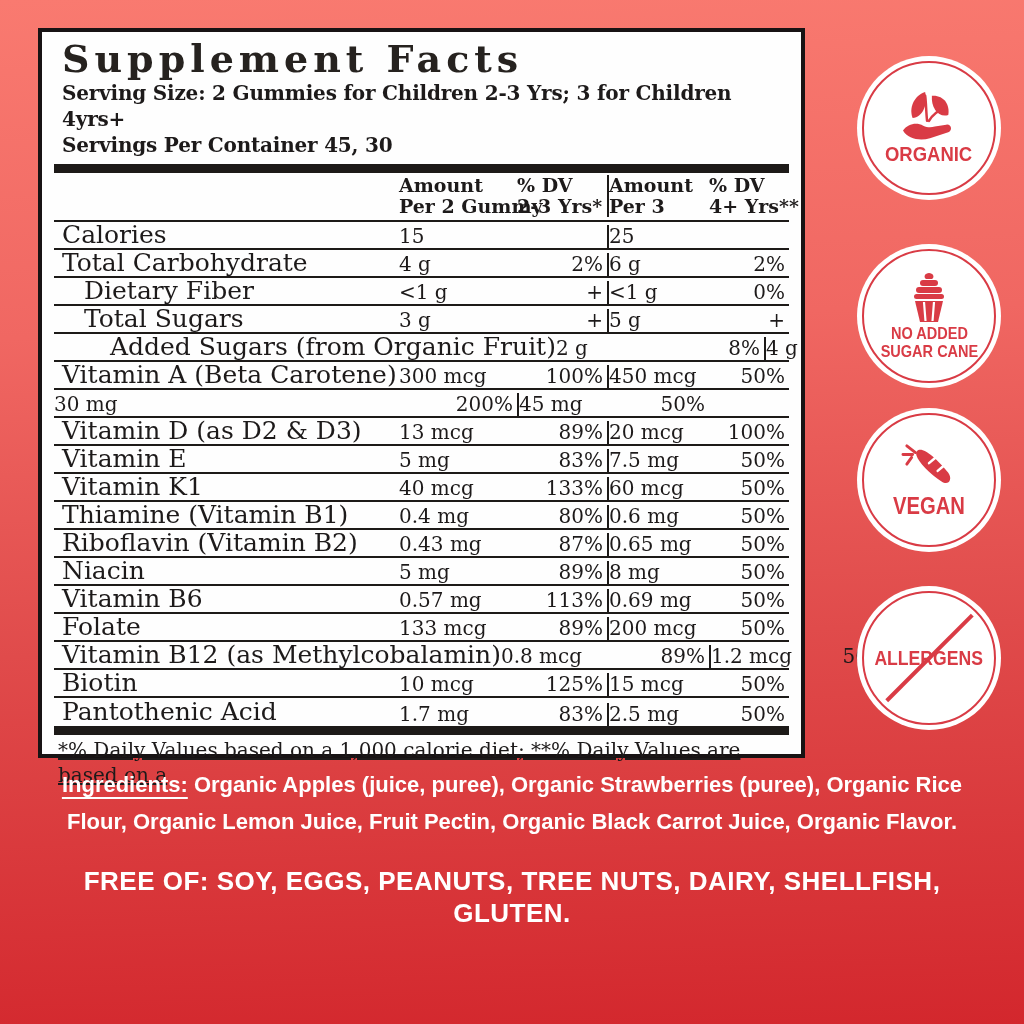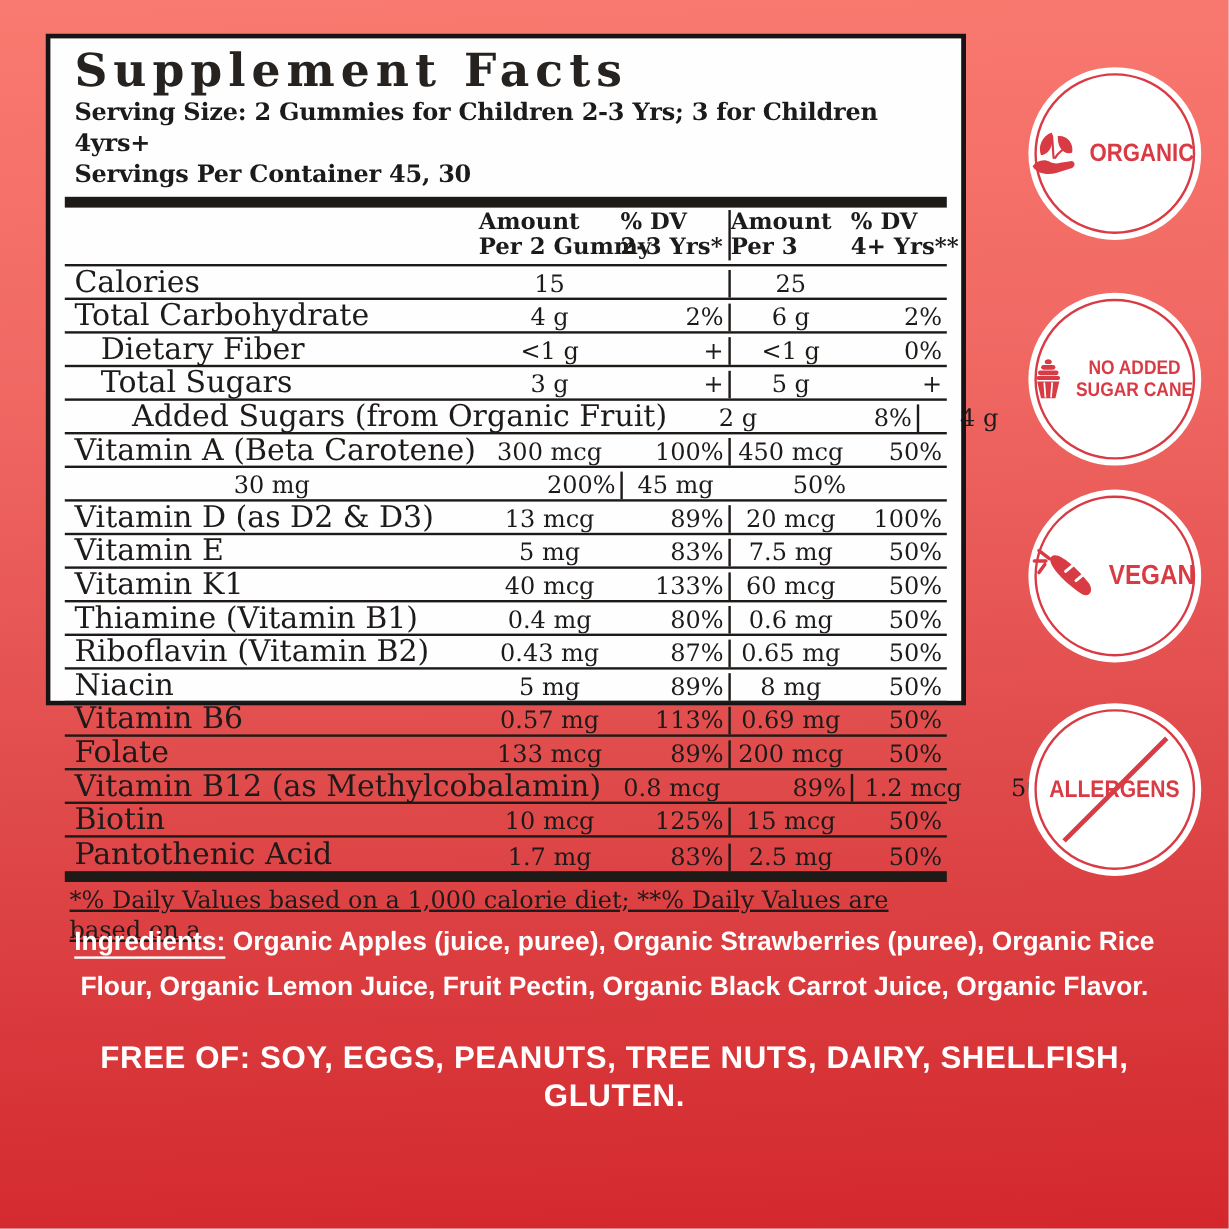--- a/index.html
+++ b/index.html
@@ -8,48 +8,48 @@
     font-family: "DejaVu Serif", serif;
     color:#1d1a1a;
   }
   .canvas {
     position:relative; width:1024px; height:1024px; overflow:hidden;
     background: linear-gradient(178deg, #f97a70 0%, #f06762 32%, #e04b4b 62%, #d3272d 100%);
   }
 
   
   .panel {
-    position:absolute; left:38px; top:28px; width:767px; height:560px;
+    position:absolute; left:38px; top:28px; width:767px; height:730px;
     background:#fefefe; border:4px solid #181314; padding:4px 8px 0 8px;
   }
   .title {
     margin:2px 0 0 12px; font-size:38px; font-weight:bold; letter-spacing:5px; color:#26221f;
     line-height:42px; white-space:nowrap;
   }
   .serving { margin-left:12px; font-size:20px; font-weight:bold; line-height:26px; letter-spacing:-0.2px; }
   .ftable { margin:6px 4px 0 4px; }
   .thickbar { height:9px; background:#1d1a18; }
   .thead, .trow { display:grid; grid-template-columns:1fr 118px 90px 102px 80px; }
   .thead { border-bottom:2px solid #1d1a18; padding:2px 0 3px 0; }
   .hcell { font-size:19px; font-weight:bold; line-height:21px; text-align:left; padding-right:3px; white-space:nowrap; }
   .trow { height:28px; border-bottom:2px solid #1d1a18; }
   .trow:last-child { border-bottom:none; }
   .cell { overflow:visible; white-space:nowrap; }
   .cell.label { font-size:25px; line-height:26px; align-self:center; padding-left:8px; }
   .cell.ind1 { padding-left:30px; }
   .cell.ind2 { padding-left:56px; }
-  .cell.amt { font-size:20px; text-align:center; align-self:end; line-height:22px; padding-bottom:1px; }
+  .cell.amt { font-size:20px; text-align:left; align-self:end; line-height:22px; padding-bottom:1px; }
   .cell.dv  { font-size:20px; text-align:right; align-self:end; line-height:22px; padding-right:4px; padding-bottom:1px; }
   .c2 { border-left:2.5px solid #1d1a18; }
   .footnote { margin:3px 4px 0 4px; font-size:20px; line-height:25px;text-decoration:underline; }
 
   
   .badge {
     position:absolute; left:857px; width:144px; height:144px; border-radius:50%;
-    background:#ffffff; display:flex; flex-direction:row; align-items:center; justify-content:center;
+    background:#ffffff; display:flex; flex-direction:column; align-items:center; justify-content:center;
   }
   .badge::before {
     content:""; position:absolute; inset:5px; border:2.5px solid #d93b45; border-radius:50%;
   }
   .badge-label {
     position:relative; z-index:1; color:#d93b45; font-family:"Liberation Sans", sans-serif;
     font-weight:bold; text-align:center; transform:scaleX(0.88); white-space:nowrap; line-height:1.12;
   }
   .badge-icon { position:relative; z-index:1; display:block; }
   .slash {

